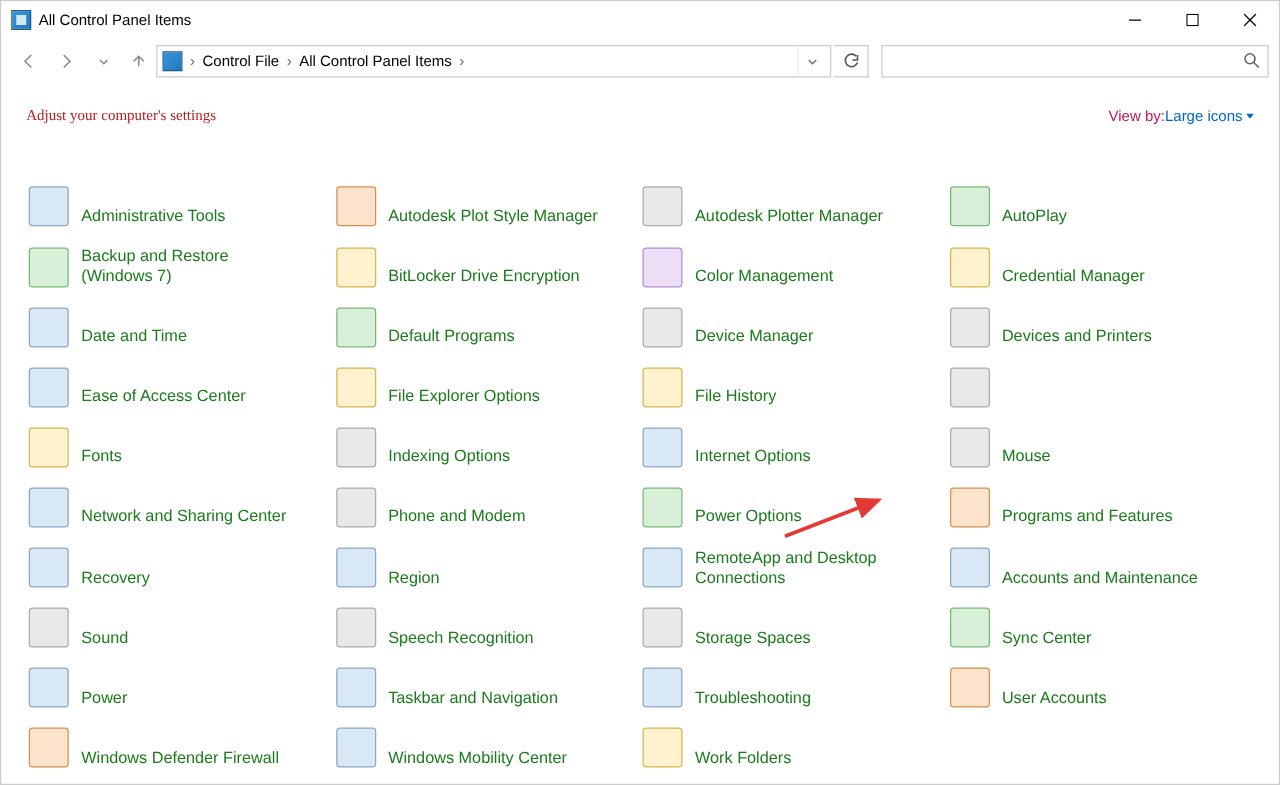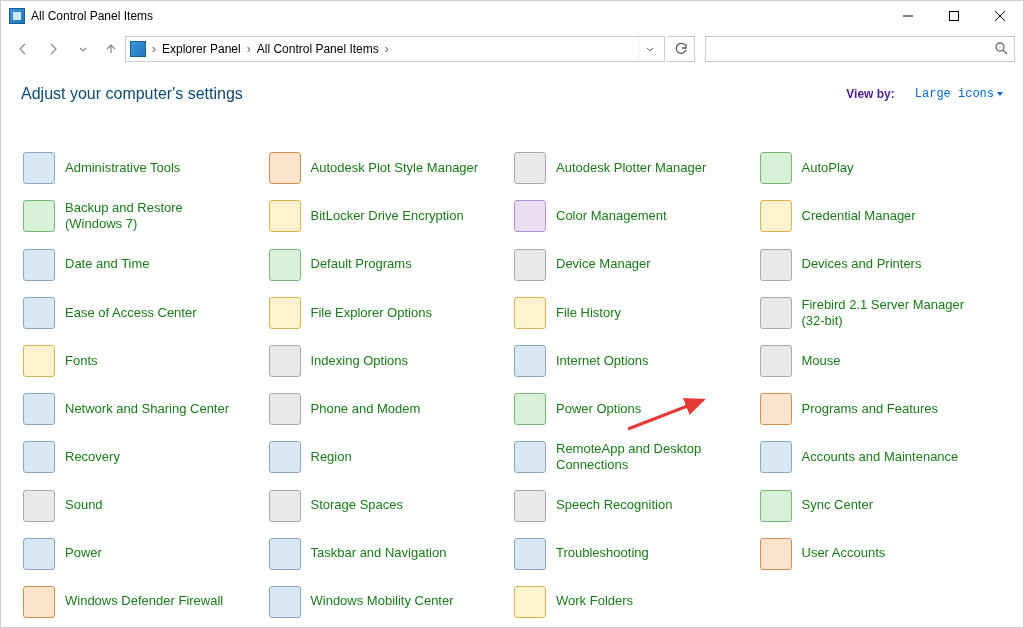--- a/index.html
+++ b/index.html
@@ -92,39 +92,40 @@
   }
   .search .sicon { margin-left:auto; }
   .search .sicon svg { stroke:#666; fill:none; stroke-width:1.3; }
   
   .header-row {
     display:flex;
     align-items:center;
     padding: 18px 20px 8px 20px;
   }
   .adjust {
-    color:#0c4a6e;
-    font-size: 16px;
+    color:#b91c1c;
+    font-size: 12px;
+    font-family: Liberation Serif, serif;
   }
   .header-row .spacer { flex:1; }
-  .viewby-label { color:#4c1d95; font-size:12px; margin-right:20px;font-weight:bold; }
-  .viewby-val { color:#0066cc; font-size:12px; display:flex;align-items:center;gap:3px;font-family:Liberation Mono, monospace;}
+  .viewby-label { color:#be185d; font-size:12px; margin-right:0; }
+  .viewby-val { color:#0066cc; font-size:12px; display:flex;align-items:center;gap:3px;}
   .viewby-val .caret { width:0;height:0;border-left:3px solid transparent;border-right:3px solid transparent;border-top:4px solid #0066cc; }
 
   
   .grid {
     padding: 40px 20px 10px 20px;
     display:grid;
     grid-template-columns: repeat(4, 1fr);
     column-gap: 0;
     row-gap: 14px;
   }
   .item {
     display:flex;
-    align-items:center;
+    align-items:flex-end;
     gap:10px;
     min-height:34px;
     cursor:pointer;
     padding:1px 2px;
   }
   .item .ic {
     width:32px;height:32px;flex:0 0 32px;
     background:#d9e8f5;
     border:1px solid #8aa7c2;
     border-radius:3px;
@@ -197,21 +198,21 @@
       </svg>
     </div>
   <div class="nav-arrow nav-up">
       <svg width="16" height="16">
         <path d="M8 12 L8 4 M4 8 L8 4 L12 8"></path>
       </svg>
     </div>
   <div class="addr">
     <div class="crumb-icon"></div>
     <span class="sep">›</span>
-    <span>Explorer Panel</span>
+    <span>Control File</span>
     <span class="sep">›</span>
     <span>All Control Panel Items</span>
     <span class="sep">›</span>
     <div class="addr-drop">
         <svg width="10" height="10">
           <path d="M2 4 L5 7 L8 4" stroke="#666" fill="none"></path>
         </svg>
       </div>
   </div>
   <div class="refresh">
@@ -294,21 +295,20 @@
     <div class="item">
       <div class="ic yellow"></div>
       <div class="label">File Explorer Options</div>
     </div>
     <div class="item">
       <div class="ic yellow"></div>
       <div class="label">File History</div>
     </div>
     <div class="item">
       <div class="ic gray"></div>
-      <div class="label">Firebird 2.1 Server Manager (32-bit)</div>
     </div>
     <div class="item">
       <div class="ic yellow"></div>
       <div class="label">Fonts</div>
     </div>
     <div class="item">
       <div class="ic gray"></div>
       <div class="label">Indexing Options</div>
     </div>
     <div class="item">
@@ -350,25 +350,25 @@
     <div class="item">
       <div class="ic blue"></div>
       <div class="label">Accounts and Maintenance</div>
     </div>
     <div class="item">
       <div class="ic gray"></div>
       <div class="label">Sound</div>
     </div>
     <div class="item">
       <div class="ic gray"></div>
+      <div class="label">Speech Recognition</div>
+    </div>
+    <div class="item">
+      <div class="ic gray"></div>
       <div class="label">Storage Spaces</div>
-    </div>
-    <div class="item">
-      <div class="ic gray"></div>
-      <div class="label">Speech Recognition</div>
     </div>
     <div class="item">
       <div class="ic green"></div>
       <div class="label">Sync Center</div>
     </div>
     <div class="item">
       <div class="ic blue"></div>
       <div class="label">Power</div>
     </div>
     <div class="item">

